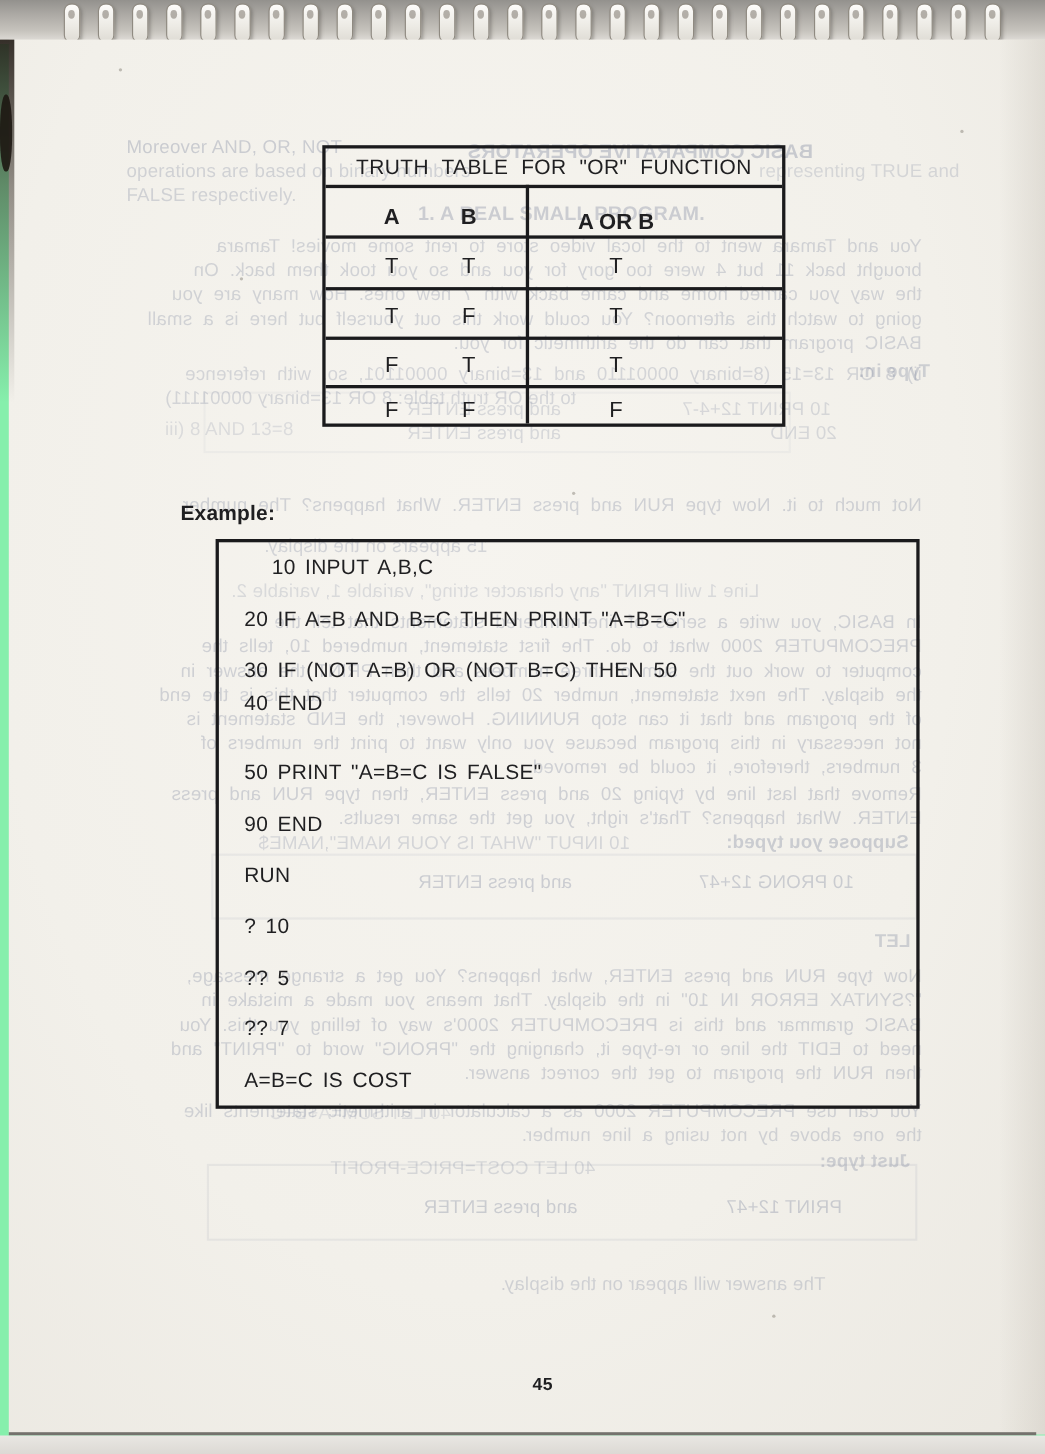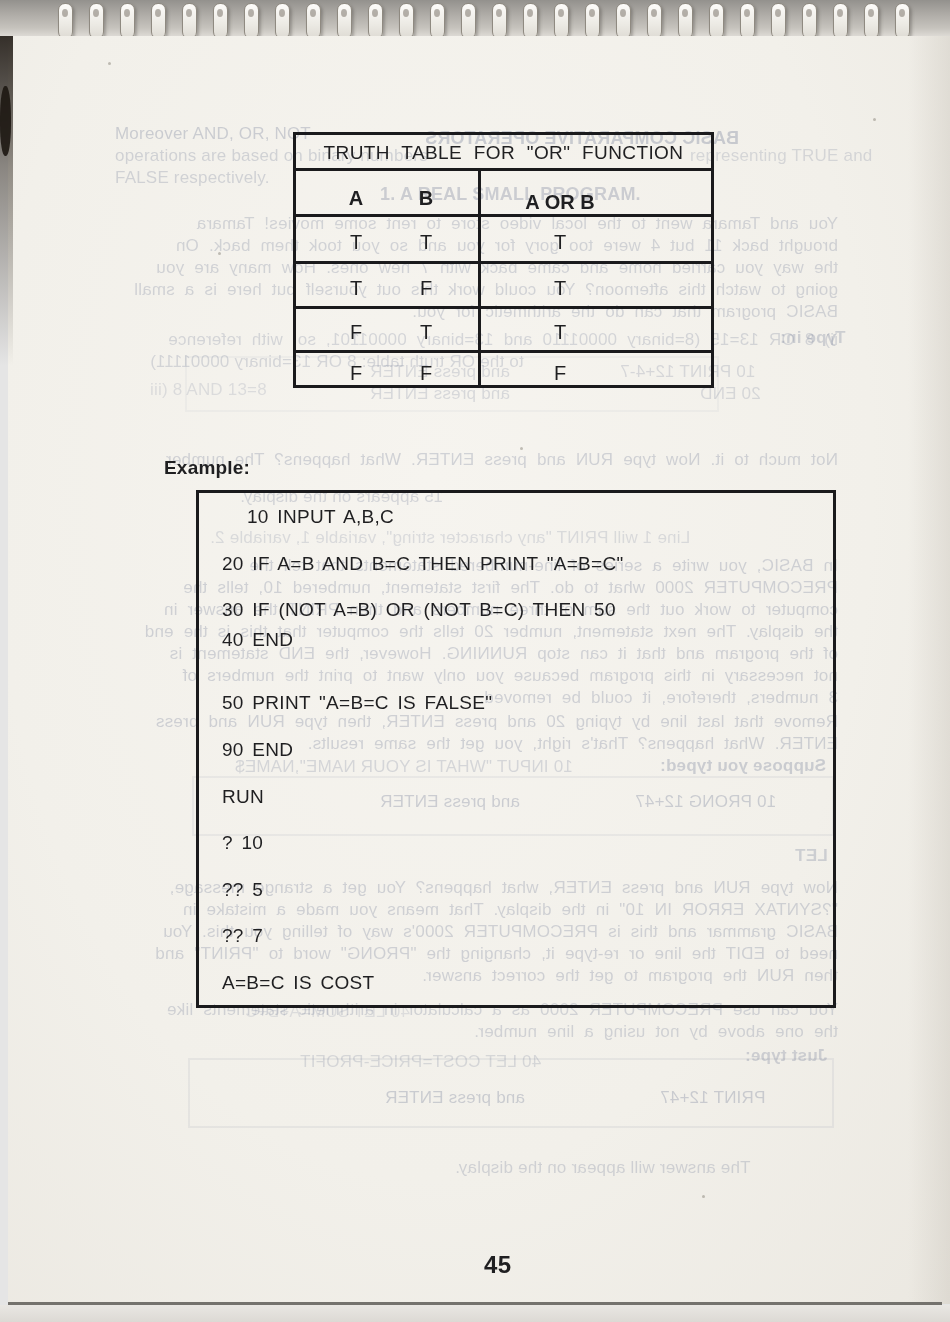--- a/index.html
+++ b/index.html
@@ -1,17 +1,17 @@
 <!DOCTYPE html>
 <html><head>
 <meta charset="utf-8">
 <style>
   html,body{margin:0;padding:0;background:#cfccc7;}
   .stage{position:relative;width:950px;height:1322px;overflow:hidden;
-         font-family:"Liberation Sans","DejaVu Sans",sans-serif;background:#e5e5e5;}
+         font-family:"Liberation Sans","DejaVu Sans",sans-serif;background:#86efac;}
   
   .band{position:absolute;left:0;top:0;width:950px;height:40px;
         background:linear-gradient(180deg,#93918d 0,#aeaba6 14px,#c6c3bd 28px,#e8e5e0 40px);}
   .loop{position:absolute;top:3px;width:13px;height:34px;border-radius:7px;
         background:linear-gradient(180deg,#fdfcfa,#eceae4 60%,#dedbd4);
         border:1px solid #8f8a81;box-shadow:2px 2px 3px rgba(70,66,60,.35);}
   .loop .hole{position:absolute;left:3px;top:5px;width:6px;height:8px;border-radius:50%;
         background:#7c756b;opacity:.55;}
   
   .paper{position:absolute;left:8px;top:36px;width:942px;height:1268px;
@@ -40,21 +40,21 @@
   .tdiv{position:absolute;width:3px;background:#1a1a1c;}
   .ttitle{position:absolute;left:0;top:7px;width:100%;text-align:center;font-size:19px;
           letter-spacing:.4px;word-spacing:6px;}
   .tcell{position:absolute;transform:translateX(-50%);font-size:20px;}
   .hdr{font-weight:700;}
   .noteline{position:absolute;left:161px;top:416px;font-size:19px;font-weight:700;word-spacing:5px;letter-spacing:.2px;}
   .examplelbl{position:absolute;left:164px;top:457px;font-size:19px;font-weight:700;letter-spacing:.2px;}
   .codebox{position:absolute;left:196px;top:490px;width:640px;height:518px;
            border:3px solid #1a1a1c;box-sizing:border-box;}
   .codeline{position:absolute;left:222px;font-size:19px;word-spacing:3px;letter-spacing:.3px;}
-  .pagenum{position:absolute;left:484px;top:1251px;font-size:24px;font-weight:700;letter-spacing:.5px;}
+  .pagenum{position:absolute;left:484px;top:1251px;font-size:16px;font-weight:700;letter-spacing:.5px;}
 </style>
 </head>
 <body>
 
 <div class="stage">
 
   <div class="band"></div>
   <div id="loops">
       <div class="loop" style="left: 58px;">
         <div class="hole"></div>

